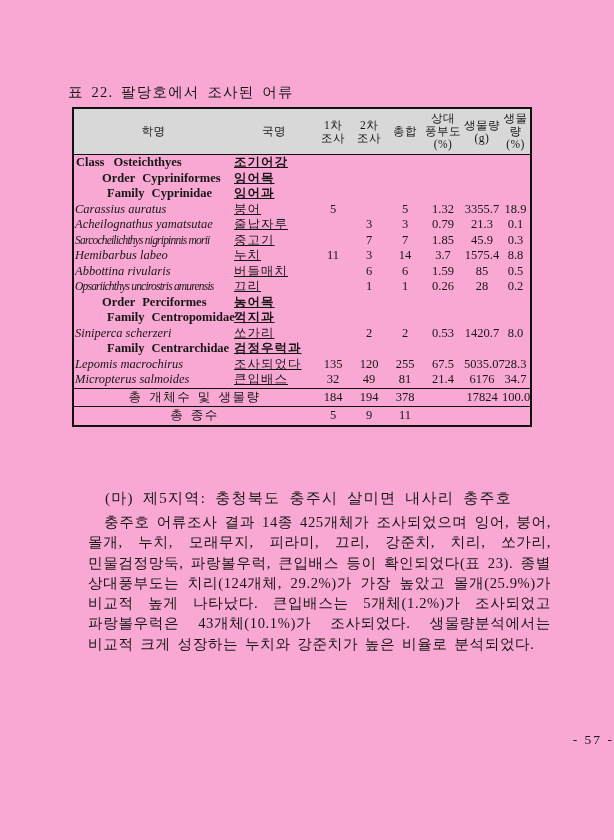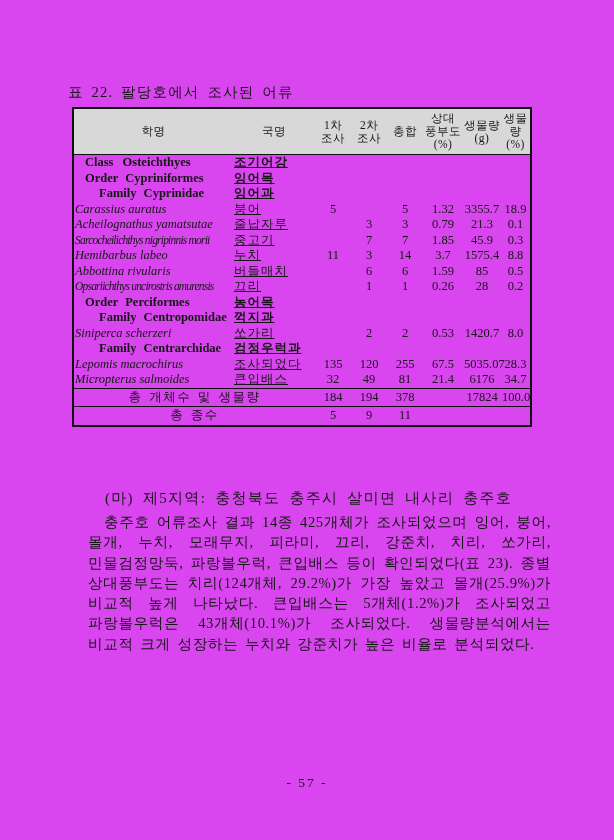--- a/index.html
+++ b/index.html
@@ -1,19 +1,19 @@
 <!DOCTYPE html>
 <html><head>
 <meta charset="utf-8">
 <style>
   html,body{margin:0;padding:0;}
   .page{
     position:relative;
     width:614px;height:840px;
-    background:#d946ef;
+    background:#f9a8d4;
     color:#161616;
     font-family:"Liberation Serif","DejaVu Serif",serif;
     overflow:hidden;
   }
   .caption{
     position:absolute;top:83px;left:68px;
     font-size:14.5px;letter-spacing:1.2px;word-spacing:3px;
     white-space:nowrap;
   }
   table.fish{
@@ -38,44 +38,44 @@
   table.fish td{
     font-size:12.5px;
     line-height:15.5px;
     height:15.5px;
     padding:0 1px;
     white-space:nowrap;
     vertical-align:middle;
   }
   td.kor{text-align:left;letter-spacing:1px;text-decoration:underline;}
   td.num{text-align:center;}
-  tr.row-class td.sci{font-weight:bold;padding-left:11px;word-spacing:6px;}
-  tr.row-order td.sci{font-weight:bold;padding-left:11px;word-spacing:4px;}
-  tr.row-family td.sci{font-weight:bold;padding-left:25px;word-spacing:4px;}
+  tr.row-class td.sci{font-weight:bold;padding-left:2px;word-spacing:6px;}
+  tr.row-order td.sci{font-weight:bold;padding-left:28px;word-spacing:4px;}
+  tr.row-family td.sci{font-weight:bold;padding-left:33px;word-spacing:4px;}
   tr.row-class td.kor,tr.row-order td.kor,tr.row-family td.kor{font-weight:bold;}
   tr.row-species td.sci{font-style:italic;}
   td.sci.condensed{letter-spacing:-0.8px;font-size:11.5px;}
   tr.sum-row td{border-top:1.5px solid #111;height:17.5px;line-height:17.5px;}
   td.sum-label{text-align:center;letter-spacing:1.5px;word-spacing:2px;}
   .section-heading{
     position:absolute;top:489px;left:105px;
     font-size:15px;letter-spacing:1.3px;word-spacing:4px;
     white-space:nowrap;
   }
   .body-paragraph{
     position:absolute;top:508px;left:84px;
     width:463px;margin:4px;
     font-size:14.6px;line-height:20.3px;
     text-align:justify;text-indent:16px;
     letter-spacing:0.6px;word-spacing:2.5px;
     word-break:keep-all;
   }
   .page-number{
-    position:absolute;top:775px;left:0;width:100%;
-    text-align:center;font-size:13.5px;letter-spacing:2px;
+    position:absolute;top:732px;left:0;width:100%;
+    text-align:right;font-size:13.5px;letter-spacing:2px;
   }
 </style>
 </head>
 <body>
 
 <div class="page">
 
   <div class="caption">표 22. 팔당호에서 조사된 어류</div>
 
   <table class="fish">

